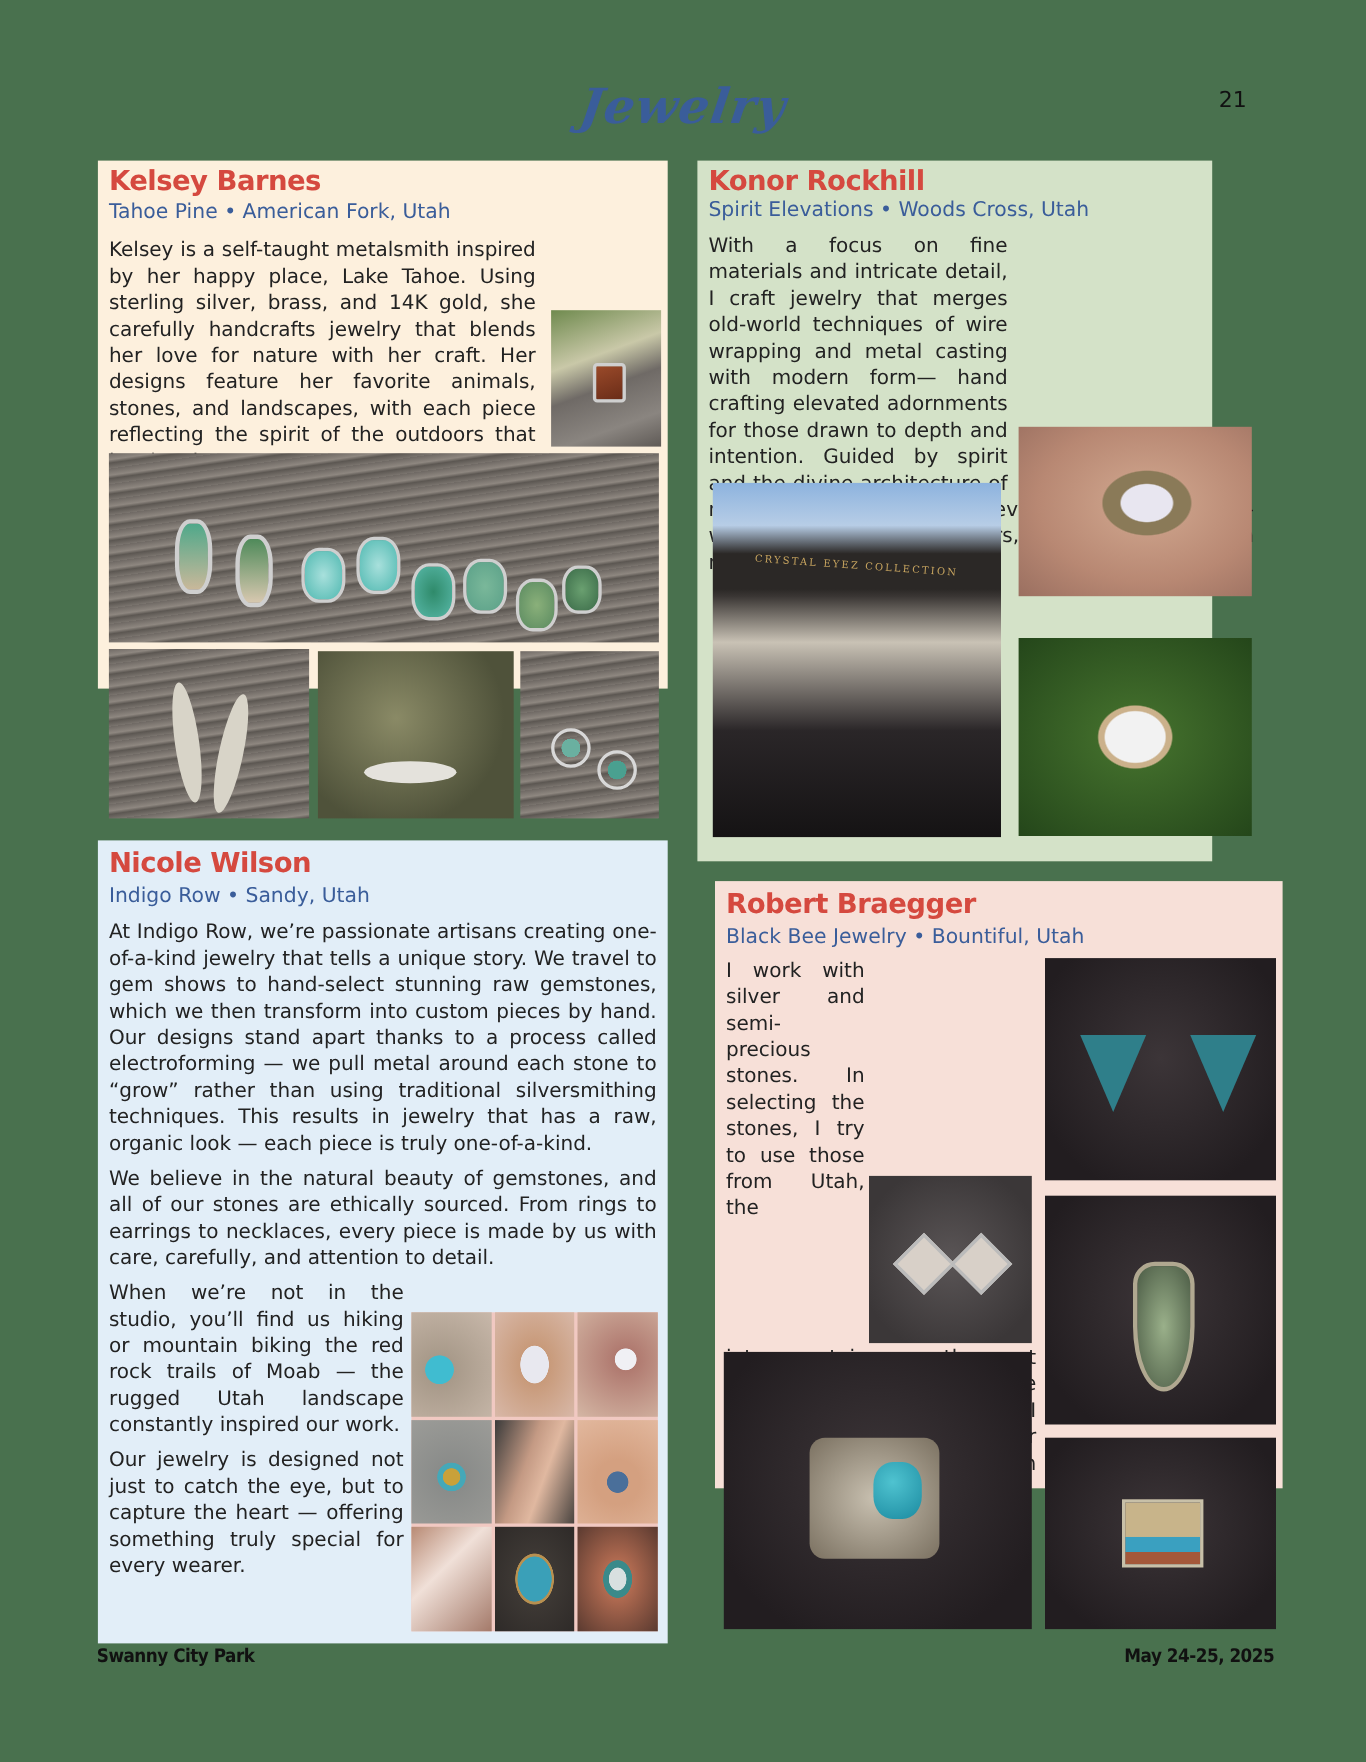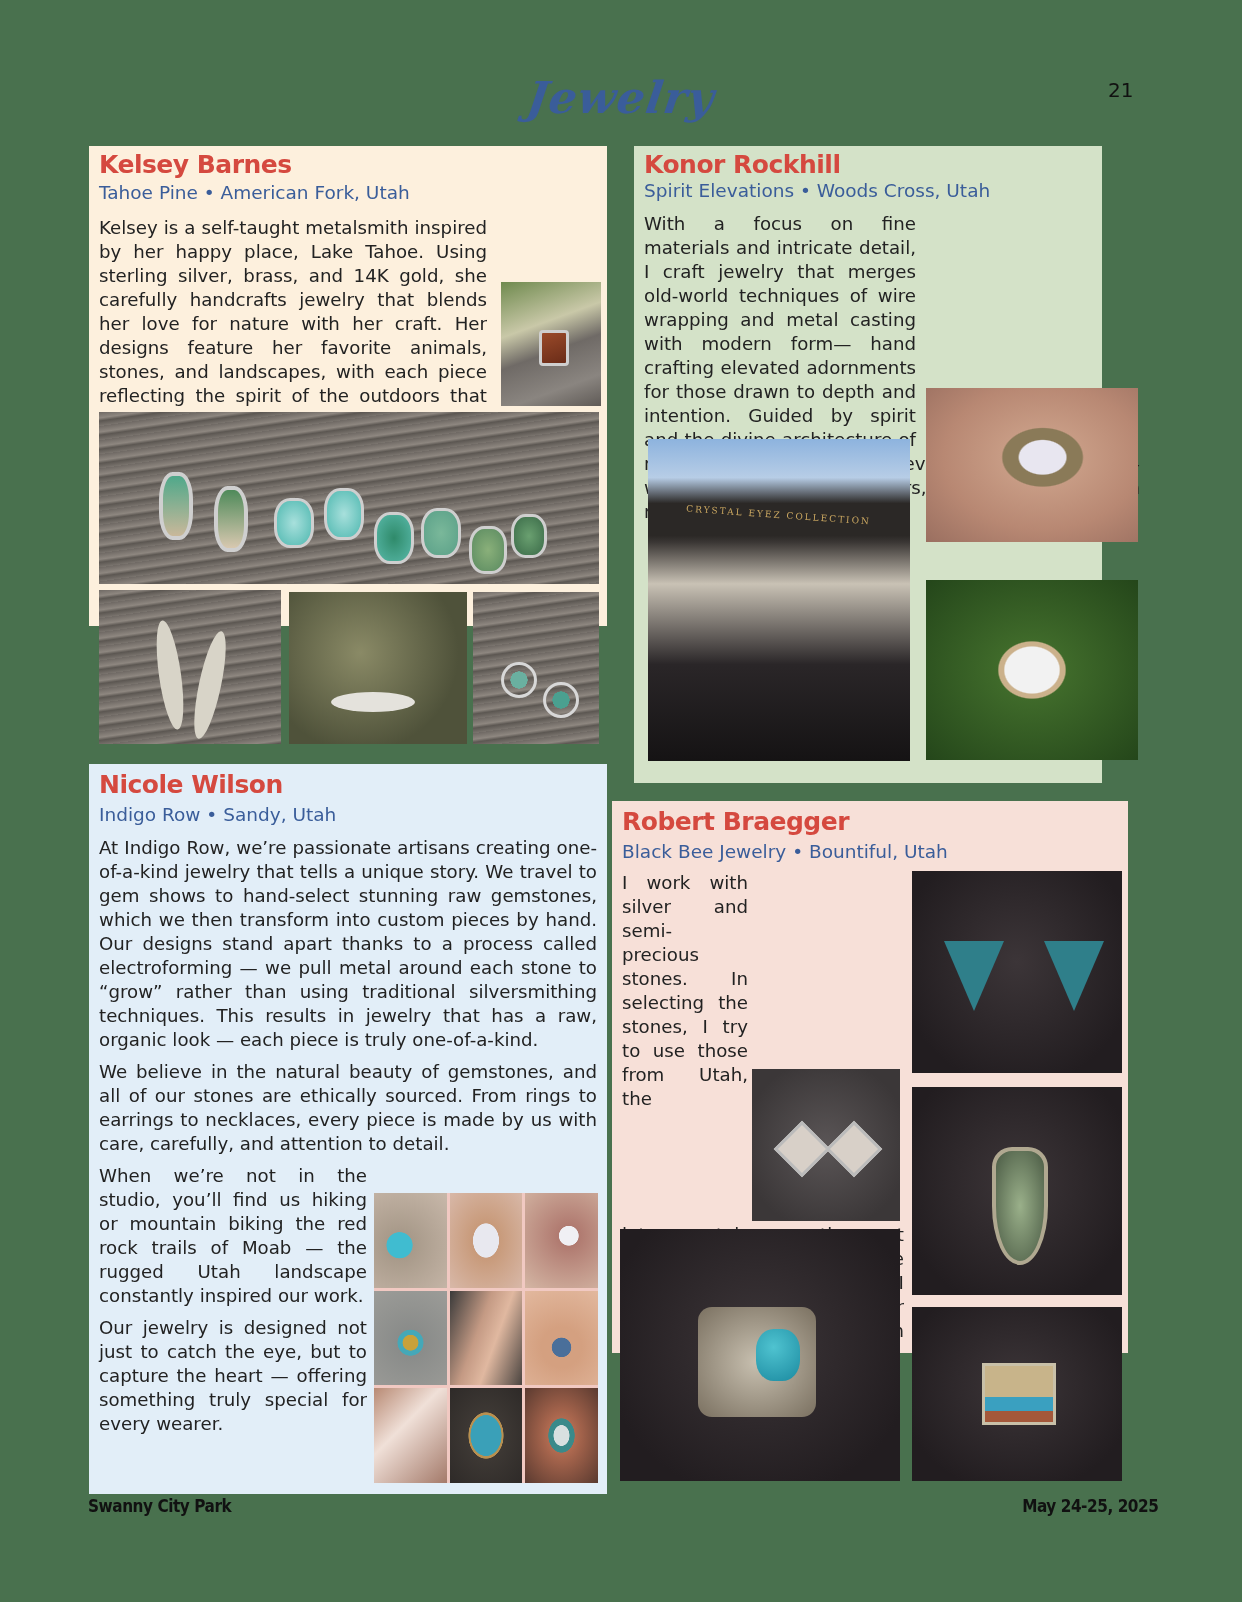--- a/index.html
+++ b/index.html
@@ -4,21 +4,21 @@
 <style>
   html,body{margin:0;padding:0;}
   body{width:1242px;height:1602px;background:#49714e;position:relative;overflow:hidden;font-family:"DejaVu Sans",sans-serif;}
   .abs{position:absolute;}
   .section-title{left:0;width:1242px;top:72px;text-align:center;font-family:"DejaVu Serif",serif;font-style:italic;font-weight:bold;font-size:44px;color:#3a5d9a;letter-spacing:1px;transform:skewX(-8deg);}
   .page-num{left:1108px;top:78px;font-family:"DejaVu Sans",sans-serif;font-size:20px;color:#111;}
   .card{position:absolute;box-sizing:border-box;}
   .c-kelsey{left:89px;top:146px;width:518px;height:480px;background:#fdf0dd;}
   .c-konor{left:634px;top:146px;width:468px;height:637px;background:#d4e2c8;}
   .c-nicole{left:89px;top:764px;width:518px;height:730px;background:#e2eef8;}
-  .c-robert{left:612px;top:801px;width:516px;height:552px;background:#f7e0d8;padding-left:12px;}
+  .c-robert{left:650px;top:801px;width:516px;height:552px;background:#f7e0d8;padding-left:12px;}
   .name{position:absolute;font-family:"DejaVu Sans",sans-serif;font-weight:bold;font-size:25px;color:#d5493f;letter-spacing:-0.5px;}
   .biz{position:absolute;font-family:"DejaVu Sans",sans-serif;font-size:18.5px;color:#3a5d9a;}
   .body{position:absolute;font-family:"DejaVu Sans",sans-serif;font-size:18.2px;line-height:24px;color:#222;text-align:justify;margin:0;}
   .body p{margin:0 0 8px 0;}
   .photo{position:absolute;overflow:hidden;}
   .footer{position:absolute;top:1496px;font-family:"DejaVu Sans",sans-serif;font-weight:bold;font-size:17px;color:#111;letter-spacing:-0.5px;transform:scaleX(0.9);}
   
   .ph-ring{background:linear-gradient(160deg,#6f8a4e 0%,#c9c8a8 35%,#6f6a66 55%,#8a8580 80%,#5f5a56 100%);}
   .ph-ring .stone{position:absolute;left:38px;top:48px;width:24px;height:30px;border:3px solid #cfcfcf;border-radius:4px;background:linear-gradient(160deg,#9a4a2a,#6a2c18);}
   .wood{background:repeating-linear-gradient(172deg,#6f6964 0px,#8e8780 6px,#5c5752 9px,#7a746e 14px);}

